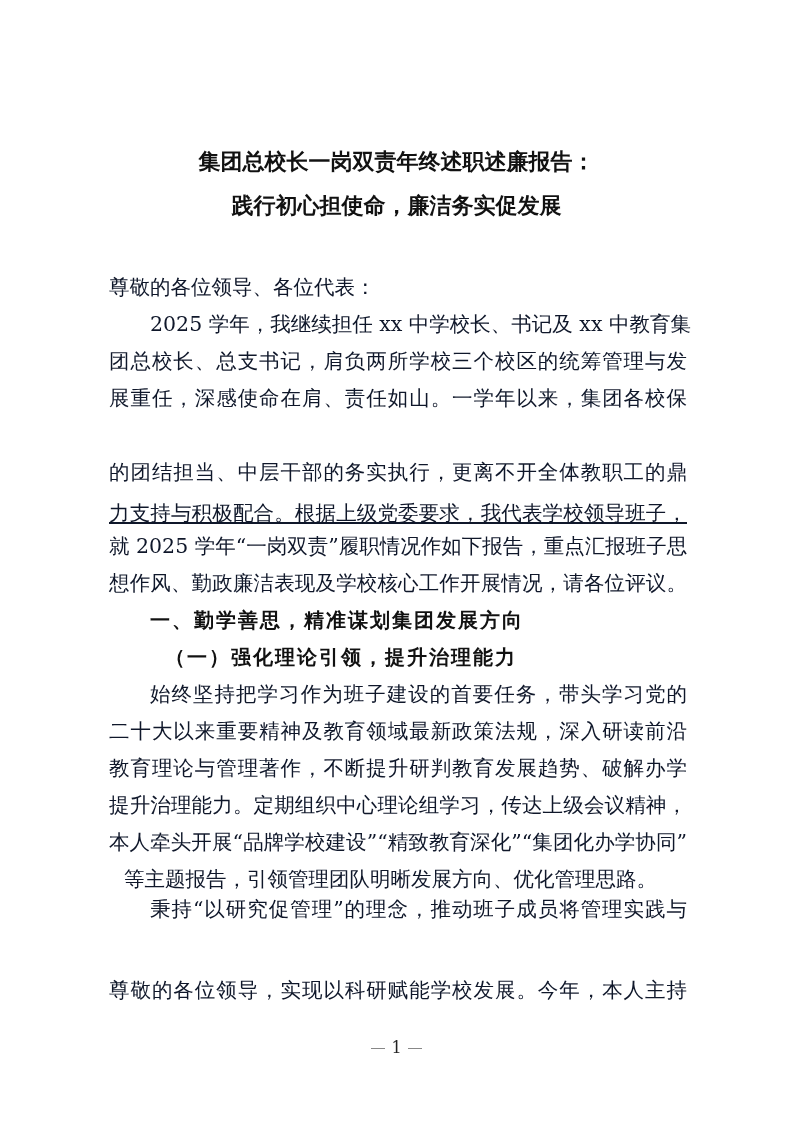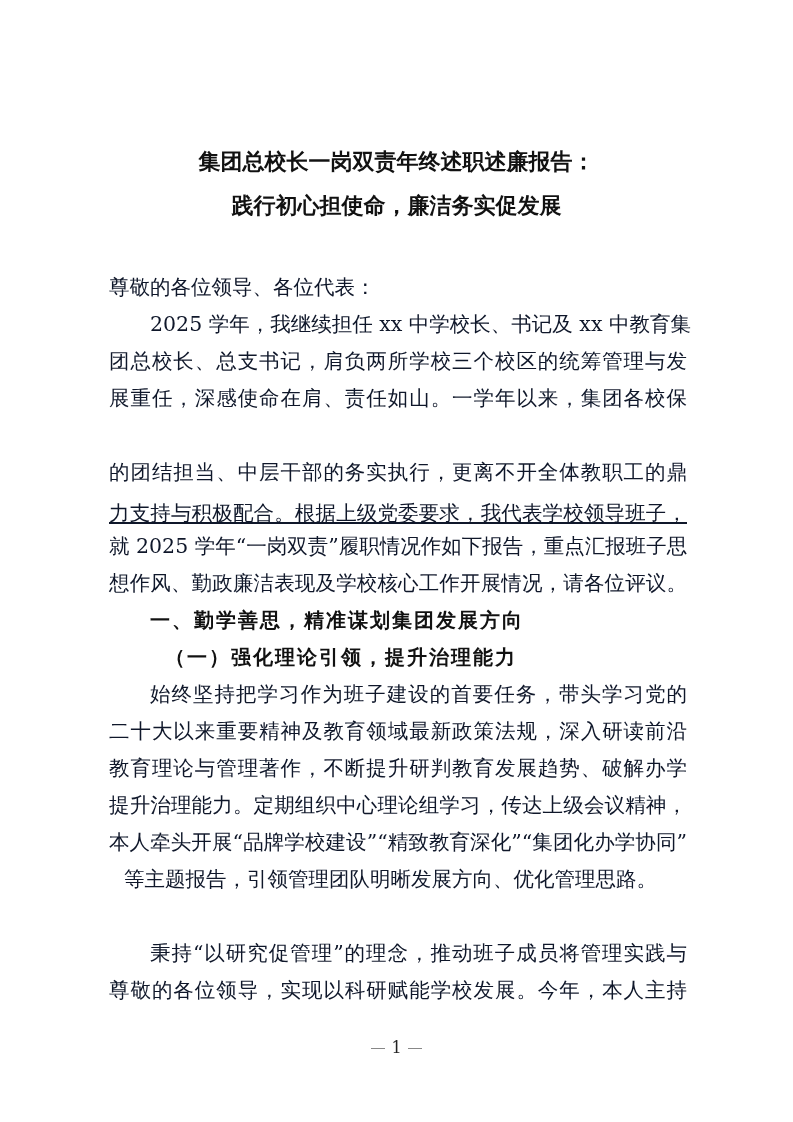--- a/index.html
+++ b/index.html
@@ -108,20 +108,20 @@
   <div class="heading h2" style="top:639px;">（一）强化理论引领，提升治理能力</div>
 
   <div class="line indent" style="top:676px;">始终坚持把学习作为班子建设的首要任务，带头学习党的</div>
   <div class="line" style="top:750px;">教育理论与管理著作，不断提升研判教育发展趋势、破解办学</div>
   <div class="line" style="top:713px;">二十大以来重要精神及教育领域最新政策法规，深入研读前沿</div>
   <div class="line" style="top:787px;">提升治理能力。定期组织中心理论组学习，传达上级会议精神，</div>
   <div class="line" style="top:824px;">本人牵头开展“品牌学校建设”“精致教育深化”“集团化办学协同”</div>
   <div class="line last" style="top:861px;margin-left:15px;">等主题报告，引领管理团队明晰发展方向、优化管理思路。</div>
 
 
-  <div class="line indent" style="top:935px;">秉持“以研究促管理”的理念，推动班子成员将管理实践与</div>
+  <div class="line indent" style="top:891px;">秉持“以研究促管理”的理念，推动班子成员将管理实践与</div>
   <div class="line" style="top:972px;">尊敬的各位领导，实现以科研赋能学校发展。今年，本人主持</div>
 
   <div class="page-number">
     <span class="dash"></span><span>1</span><span class="dash"></span>
   </div>
 
 </div>
 
 </body></html>

